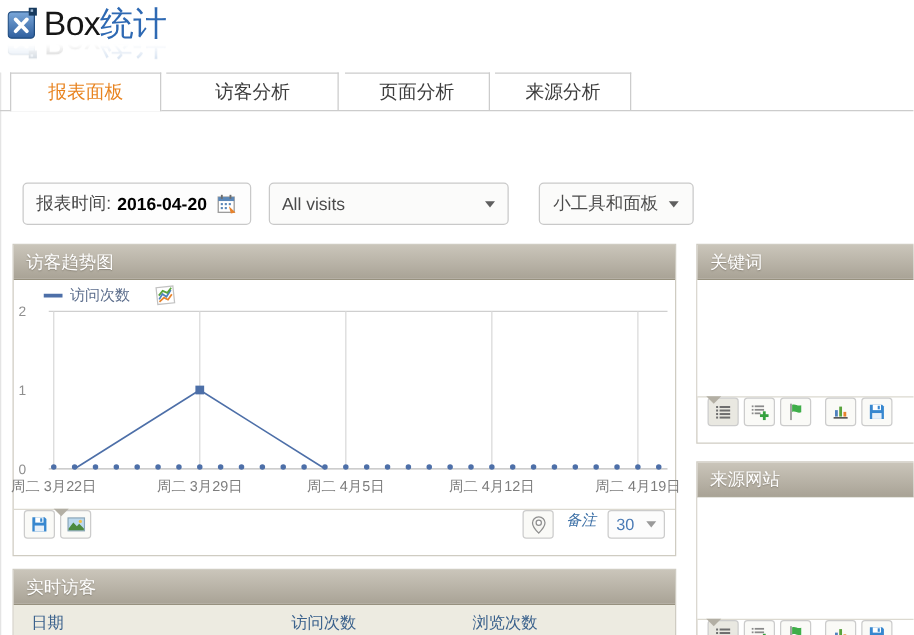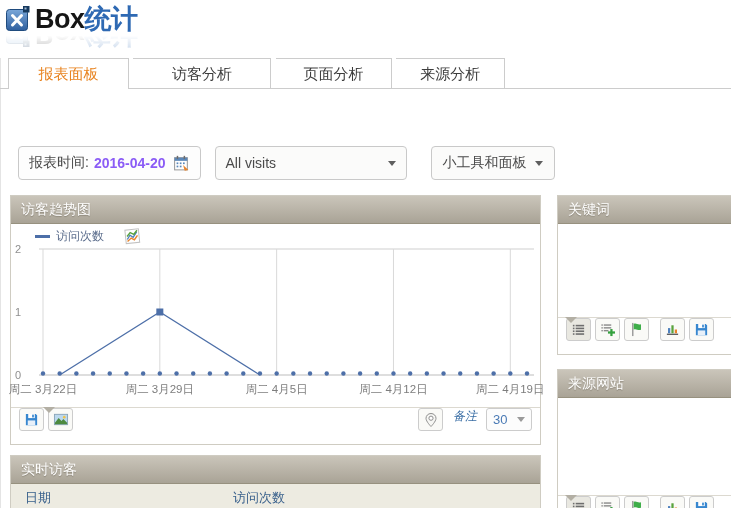--- a/index.html
+++ b/index.html
@@ -4,42 +4,42 @@
 <style>
   html,body{margin:0;padding:0;background:#fff;}
   .page{position:relative;width:731px;height:508px;overflow:hidden;background:#fff;
         font-family:"Liberation Sans","DejaVu Sans",sans-serif;-webkit-font-smoothing:antialiased;}
   .page-edge{position:absolute;left:0;top:58px;bottom:0;width:1px;background:#e4e4e4;}
 
   
   .app-header{position:absolute;top:4px;left:6px;display:flex;align-items:center;cursor:pointer;
       -webkit-box-reflect:below -15px linear-gradient(rgba(0,0,0,.22),transparent 45%);}
   .logo-icon{width:24px;height:27px;margin-right:5px;}
-  .logo-text{font-size:27px;font-weight:bold;letter-spacing:-.5px;line-height:30px;}
+  .logo-text{font-size:27px;font-weight:normal;letter-spacing:-.5px;line-height:30px;}
   .logo-primary{color:#161616;}
   .logo-secondary{color:#2e69b3;}
 
   
   .tabbar{position:absolute;top:58px;left:0;right:0;height:30px;border-bottom:1px solid #ccc;padding-left:8px;}
   .tab{display:inline-block;vertical-align:top;box-sizing:border-box;height:30px;line-height:30px;
        text-align:center;font-size:15px;color:#3d3d3d;background:#fff;cursor:pointer;
        border-top:1px solid #ccc;border-right:1px solid #ccc;position:relative;}
   .tab:first-child{border-left:1px solid #ccc;}
   .tab:nth-child(1){width:121px;}
   .tab:nth-child(2){width:138px;}
   .tab:nth-child(3){width:116px;}
   .tab:nth-child(4){width:109px;}
   .tab.active{color:#e8831f;height:31px;z-index:2;}
 
   
   .filterbar{position:absolute;top:146px;left:18px;display:flex;align-items:stretch;}
   .fbox{box-sizing:border-box;height:34px;border:1px solid #c9c9c9;border-radius:4px;background:#fbfbfa;
         display:flex;align-items:center;font-size:14px;color:#4a4a4a;cursor:pointer;}
   .datebox{padding:12px 10px;margin-right:14px;background:#fdfdfd;}
-  .date-value{color:#8b5cf6;font-weight:bold;margin:0 7px 0 5px;}
+  .date-value{color:#000000;font-weight:bold;margin:0 7px 0 5px;}
   .allvisits{width:192px;padding:0 10px;margin-right:24px;justify-content:space-between;}
   .widgetsbtn{width:124px;padding:0 11px;justify-content:space-between;}
   .caret{width:0;height:0;border-left:4px solid transparent;border-right:4px solid transparent;border-top:5px solid #5f5f5f;}
 
   
   .left-col{position:absolute;top:195px;left:10px;width:531px;}
   .right-col{position:absolute;top:195px;left:557px;width:200px;}
   .widget{border:1px solid #cfccc2;background:#fff;}
   .whead{height:27px;line-height:27px;padding:0 10px;color:#fff;font-size:14px;cursor:move;
          background:linear-gradient(#cac5ba,#a9a396);border-bottom:1px solid #97917f;
@@ -229,20 +229,21 @@
           <span class="caret"></span>
         </div>
       </div>
     </div>
 
     <div class="widget realtime">
       <div class="whead">实时访客</div>
       <div class="thead">
         <span class="c1">日期</span>
         <span class="c2">访问次数</span>
+        <span class="c3">浏览次数</span>
       </div>
     </div>
   </div>
 
   <div class="right-col">
 
     <div class="widget">
       <div class="whead">关键词</div>
       <div class="wbody-keywords"></div>
       <div class="wfooter">

